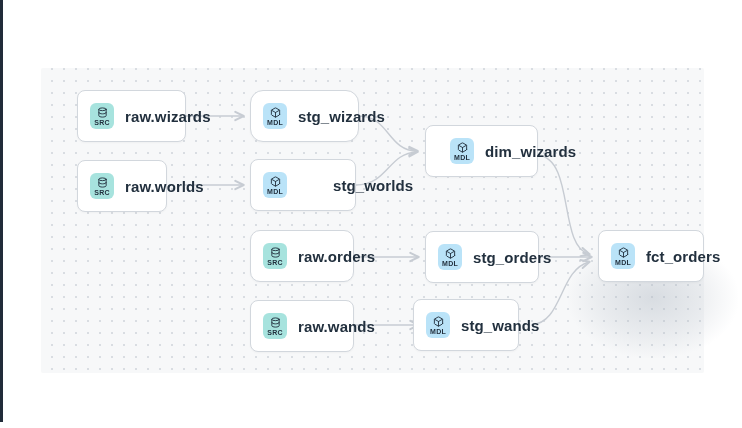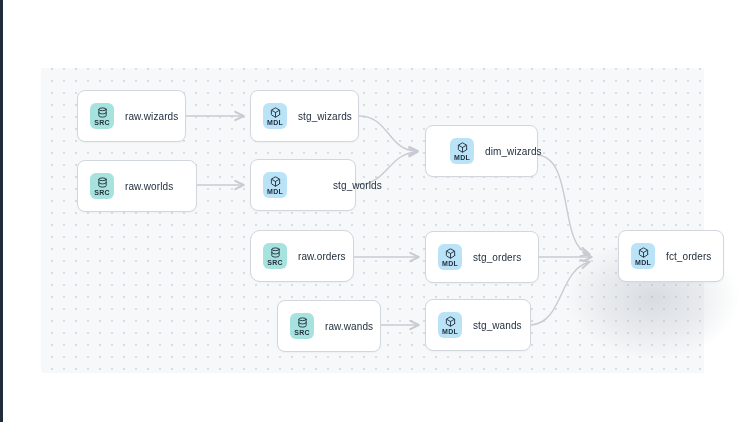--- a/index.html
+++ b/index.html
@@ -11,21 +11,21 @@
     background-image:radial-gradient(circle,#d9dde2 1px,rgba(217,221,226,0) 1.2px);
     background-size:12px 12px;background-position:5px 7px;border-radius:2px;}
   .glow{position:absolute;left:568px;top:238px;width:170px;height:120px;
     background:radial-gradient(ellipse at 50% 50%,rgba(173,182,193,0.42) 0%,rgba(173,182,193,0.18) 45%,rgba(173,182,193,0) 72%);
     pointer-events:none;}
   svg.edges{position:absolute;left:0;top:0;width:742px;height:428px;pointer-events:none;}
   svg.edges path{fill:none;stroke:#c7ccd3;stroke-width:1.4;}
   .node{position:absolute;height:52px;box-sizing:border-box;background:#ffffff;
     border:1px solid #d2d7dd;border-radius:8px;display:flex;align-items:center;
     gap:11px;padding-left:12px;cursor:pointer;box-shadow:0 1px 2px rgba(40,50,60,0.04);}
-  .node-label{font-size:10px;font-weight:400;color:#22303e;letter-spacing:0.1px;white-space:nowrap;}
+  .node-label{font-size:15px;font-weight:700;color:#22303e;letter-spacing:0.1px;white-space:nowrap;}
   .badge{width:24px;height:26px;border-radius:6px;display:flex;flex-direction:column;
     align-items:center;justify-content:center;flex:0 0 auto;}
   .badge.src{background:#a7e3de;}
   .badge.mdl{background:#bae3f8;}
   .badge-icon{display:flex;line-height:0;}
   .badge-icon svg{stroke:#22303e;fill:none;stroke-width:2;stroke-linecap:round;stroke-linejoin:round;}
   .badge-label{font-size:7px;font-weight:700;color:#22303e;letter-spacing:0.2px;line-height:1;margin-top:1px;}
 </style>
 </head>
 <body>
@@ -61,35 +61,35 @@
             <ellipse cx="12" cy="5" rx="8" ry="3"></ellipse>
             <path d="M20 12c0 1.66-3.58 3-8 3s-8-1.34-8-3"></path>
             <path d="M4 5v14c0 1.66 3.58 3 8 3s8-1.34 8-3V5"></path>
           </svg>
       </span>
       <span class="badge-label">SRC</span>
     </span>
     <span class="node-label">raw.wizards</span>
   </div>
 
-  <div class="node" style="left:77px;top:160px;width:120px;">
+  <div class="node" style="left:77px;top:160px;width:90px;">
     <span class="badge src">
       <span class="badge-icon">
         <svg width="11" height="11" viewBox="0 0 24 24">
             <ellipse cx="12" cy="5" rx="8" ry="3"></ellipse>
             <path d="M20 12c0 1.66-3.58 3-8 3s-8-1.34-8-3"></path>
             <path d="M4 5v14c0 1.66 3.58 3 8 3s8-1.34 8-3V5"></path>
           </svg>
       </span>
       <span class="badge-label">SRC</span>
     </span>
     <span class="node-label">raw.worlds</span>
   </div>
 
-  <div class="node" style="left:250px;top:90px;width:109px;">
+  <div class="node" style="left:250px;top:90px;width:109px;border-radius:13px;">
     <span class="badge mdl">
       <span class="badge-icon">
         <svg width="11" height="11" viewBox="0 0 24 24">
             <path d="M21 16V8a2 2 0 0 0-1-1.73l-7-4a2 2 0 0 0-2 0l-7 4A2 2 0 0 0 3 8v8a2 2 0 0 0 1 1.73l7 4a2 2 0 0 0 2 0l7-4A2 2 0 0 0 21 16z"></path>
             <polyline points="3.27 6.96 12 12.01 20.73 6.96"></polyline>
             <line x1="12" y1="22.08" x2="12" y2="12"></line>
           </svg>
       </span>
       <span class="badge-label">MDL</span>
     </span>
@@ -117,21 +117,21 @@
             <ellipse cx="12" cy="5" rx="8" ry="3"></ellipse>
             <path d="M20 12c0 1.66-3.58 3-8 3s-8-1.34-8-3"></path>
             <path d="M4 5v14c0 1.66 3.58 3 8 3s8-1.34 8-3V5"></path>
           </svg>
       </span>
       <span class="badge-label">SRC</span>
     </span>
     <span class="node-label">raw.orders</span>
   </div>
 
-  <div class="node" style="left:250px;top:300px;width:104px;margin-left:27px;">
+  <div class="node" style="left:250px;top:300px;width:104px;">
     <span class="badge src">
       <span class="badge-icon">
         <svg width="11" height="11" viewBox="0 0 24 24">
             <ellipse cx="12" cy="5" rx="8" ry="3"></ellipse>
             <path d="M20 12c0 1.66-3.58 3-8 3s-8-1.34-8-3"></path>
             <path d="M4 5v14c0 1.66 3.58 3 8 3s8-1.34 8-3V5"></path>
           </svg>
       </span>
       <span class="badge-label">SRC</span>
     </span>
@@ -159,35 +159,35 @@
             <path d="M21 16V8a2 2 0 0 0-1-1.73l-7-4a2 2 0 0 0-2 0l-7 4A2 2 0 0 0 3 8v8a2 2 0 0 0 1 1.73l7 4a2 2 0 0 0 2 0l7-4A2 2 0 0 0 21 16z"></path>
             <polyline points="3.27 6.96 12 12.01 20.73 6.96"></polyline>
             <line x1="12" y1="22.08" x2="12" y2="12"></line>
           </svg>
       </span>
       <span class="badge-label">MDL</span>
     </span>
     <span class="node-label">stg_orders</span>
   </div>
 
-  <div class="node" style="left:425px;top:299px;width:106px;">
+  <div class="node" style="left:413px;top:299px;width:106px;">
     <span class="badge mdl">
       <span class="badge-icon">
         <svg width="11" height="11" viewBox="0 0 24 24">
             <path d="M21 16V8a2 2 0 0 0-1-1.73l-7-4a2 2 0 0 0-2 0l-7 4A2 2 0 0 0 3 8v8a2 2 0 0 0 1 1.73l7 4a2 2 0 0 0 2 0l7-4A2 2 0 0 0 21 16z"></path>
             <polyline points="3.27 6.96 12 12.01 20.73 6.96"></polyline>
             <line x1="12" y1="22.08" x2="12" y2="12"></line>
           </svg>
       </span>
       <span class="badge-label">MDL</span>
     </span>
     <span class="node-label">stg_wands</span>
   </div>
 
-  <div class="node" style="left:598px;top:230px;width:106px;margin-left:20px;">
+  <div class="node" style="left:598px;top:230px;width:106px;">
     <span class="badge mdl">
       <span class="badge-icon">
         <svg width="11" height="11" viewBox="0 0 24 24">
             <path d="M21 16V8a2 2 0 0 0-1-1.73l-7-4a2 2 0 0 0-2 0l-7 4A2 2 0 0 0 3 8v8a2 2 0 0 0 1 1.73l7 4a2 2 0 0 0 2 0l7-4A2 2 0 0 0 21 16z"></path>
             <polyline points="3.27 6.96 12 12.01 20.73 6.96"></polyline>
             <line x1="12" y1="22.08" x2="12" y2="12"></line>
           </svg>
       </span>
       <span class="badge-label">MDL</span>
     </span>

